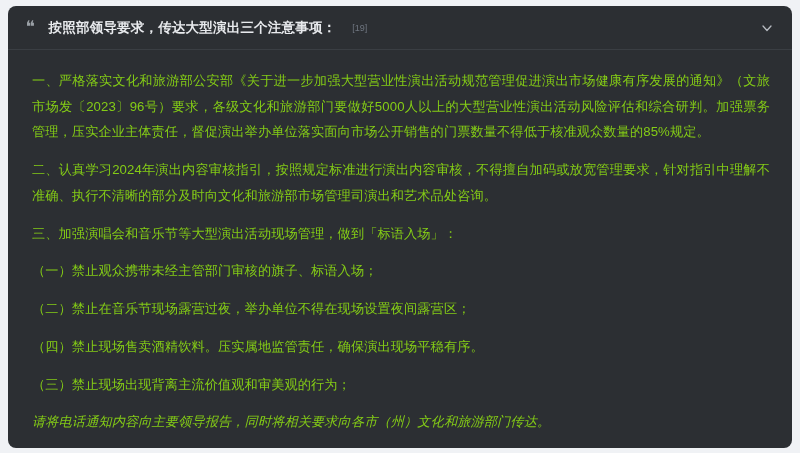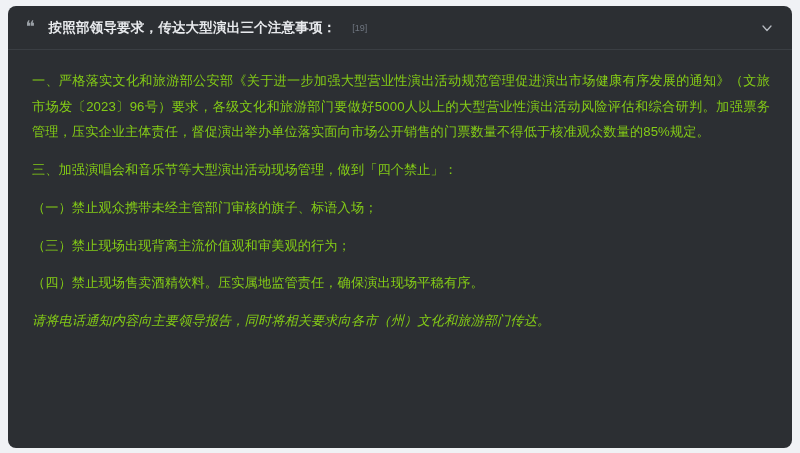--- a/index.html
+++ b/index.html
@@ -110,21 +110,23 @@
       <span class="header-sup">[19]</span>
       <span class="chevron">
         <svg width="14" height="14" viewBox="0 0 14 14" aria-hidden="true">
           <polyline points="3,5 7,9.5 11,5" fill="none" stroke="#b6bac0" stroke-width="1.3" stroke-linecap="round" stroke-linejoin="round"></polyline>
         </svg>
       </span>
     </div>
 
     <div class="card-body">
       <p class="para">一、严格落实文化和旅游部公安部《关于进一步加强大型营业性演出活动规范管理促进演出市场健康有序发展的通知》（文旅市场发〔2023〕96号）要求，各级文化和旅游部门要做好5000人以上的大型营业性演出活动风险评估和综合研判。加强票务管理，压实企业主体责任，督促演出举办单位落实面向市场公开销售的门票数量不得低于核准观众数量的85%规定。</p>
-      <p class="para">三、加强演唱会和音乐节等大型演出活动现场管理，做到「四个禁止」：</p>
+      <p class="para">二、认真学习2024年演出内容审核指引，按照规定标准进行演出内容审核，不得擅自加码或放宽管理要求，针对指引中理解不准确、执行不清晰的部分及时向文化和旅游部市场管理司演出和艺术品处咨询。</p>
+      <p class="para">三、加强演唱会和音乐节等大型演出活动现场管理，做到「标语入场」：</p>
       <p class="para indent">（一）禁止观众携带未经主管部门审核的旗子、标语入场；</p>
+      <p class="para indent">（二）禁止在音乐节现场露营过夜，举办单位不得在现场设置夜间露营区；</p>
+      <p class="para indent">（四）禁止现场售卖酒精饮料。压实属地监管责任，确保演出现场平稳有序。</p>
       <p class="para indent">（三）禁止现场出现背离主流价值观和审美观的行为；</p>
-      <p class="para indent">（四）禁止现场售卖酒精饮料。压实属地监管责任，确保演出现场平稳有序。</p>
       <p class="para">请将电话通知内容向主要领导报告，同时将相关要求向各市（州）文化和旅游部门传达。</p>
     </div>
 
   </div>
 </div>
 
 </body></html>

